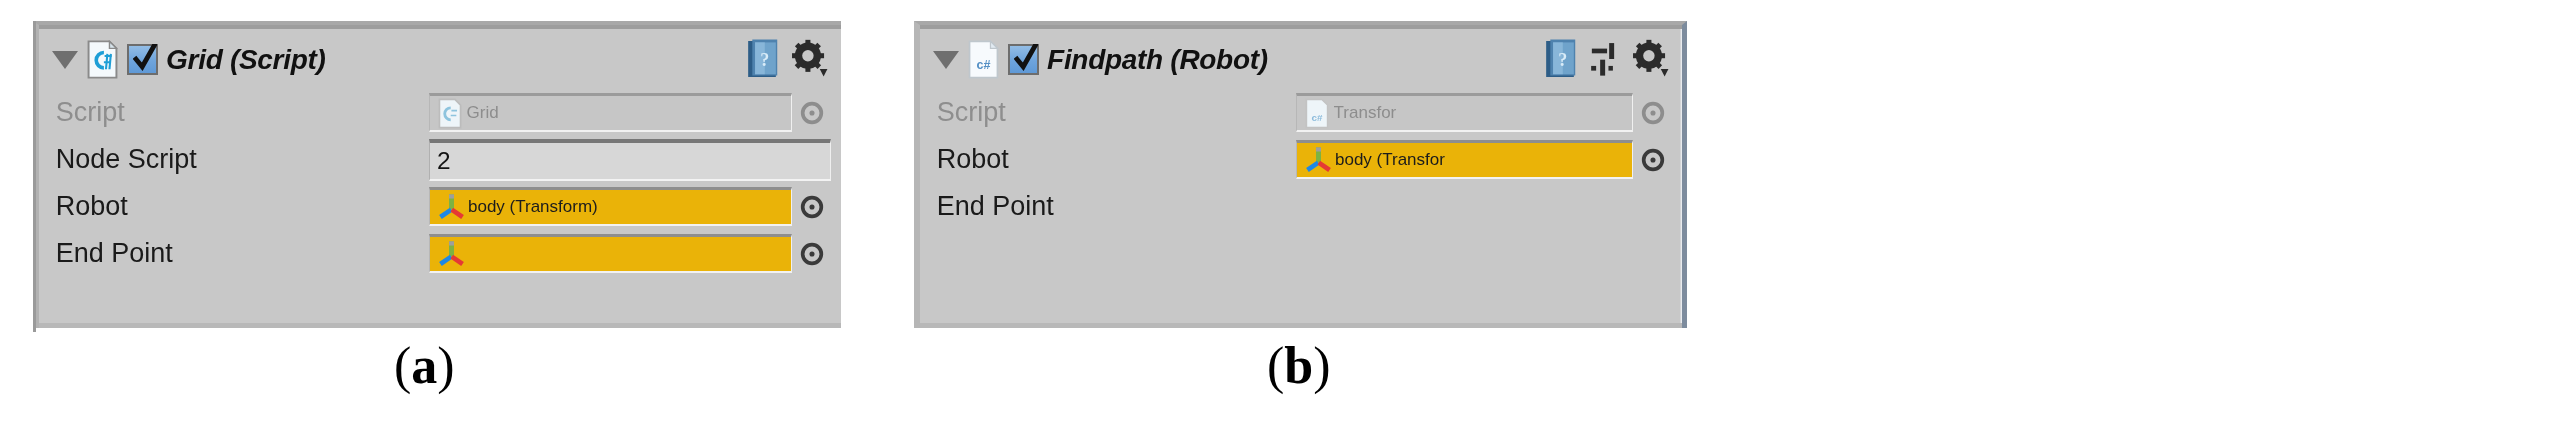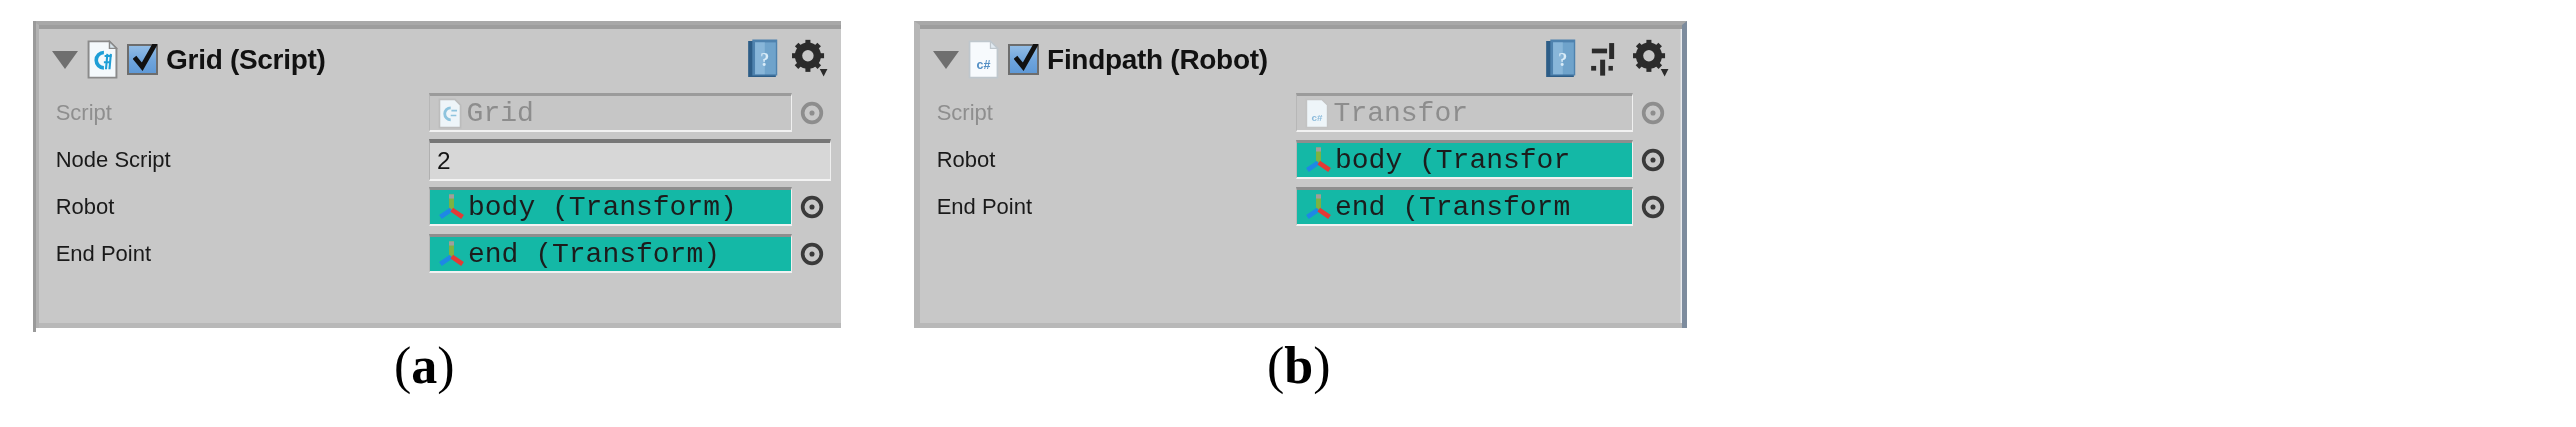--- a/index.html
+++ b/index.html
@@ -116,20 +116,21 @@
     width: 24px; height: 29px;
   }
 
   .comp-title {
     font-weight: bold;
     font-size: 28px;
     color: #111111;
     letter-spacing: -0.3px;
     white-space: nowrap;
     margin-left: 1.4px;
+    font-style: italic;
   }
 
   .header-actions {
     position: absolute;
     right: 12.5px;
     top: 12.5px;
     display: flex;
     align-items: center;
     gap: 11px;
   }
@@ -140,61 +141,60 @@
   
   .prop-row {
     position: relative;
     height: 47px;
     display: flex;
     align-items: center;
     padding-left: 16.7px;
     box-sizing: border-box;
   }
   .prop-label {
-    font-size: 22px;
+    font-size: 27px;
     color: #1a1a1a;
     white-space: nowrap;
     flex: 0 0 auto;
   }
   .prop-label.disabled { color: #8e8e8e; }
 
   .field-area {
     position: absolute;
     display: flex;
     align-items: center;
   }
   .inspector.a .field-area { left: 390px; right: 9.8px; top: 2.8px; bottom: 2.8px; }
   .inspector.b .field-area { left: 376px; right: 9.8px; top: 2.8px; bottom: 2.8px; }
 
   
   .obj-field {
     flex: 1 1 auto;
     height: 39px;
-    background: #14b8a6;
+    background: #eab308;
     border-top: 3.5px solid #8e8e8e;
     border-left: 1.4px solid #b7b7b7;
     border-right: 1.4px solid #f0f0f0;
     border-bottom: 2.8px solid #f2f2f2;
     box-sizing: border-box;
     display: flex;
     align-items: center;
     padding-left: 5.6px;
     overflow: hidden;
     min-width: 0;
   }
   .obj-field.dim { background: #c6c6c6; border-top-color: #9b9b9b; }
 
   .obj-field .gizmo { width: 31px; height: 29px; flex: 0 0 auto; margin-right: 1.4px; }
   .obj-field .mini-script { width: 24px; height: 31px; flex: 0 0 auto; margin-right: 4.2px; margin-left: 2.8px; }
   .obj-field .obj-text {
-    font-size: 28px;
+    font-size: 17px;
     color: #1c1c1c;
     white-space: nowrap;
     overflow: hidden;
-    font-family: Liberation Mono, monospace;
   }
   .obj-field .obj-text.dim { color: #8d8d8d; }
 
   
   .text-field {
     flex: 1 1 auto;
     height: 42px;
     background: #d7d7d7;
     border-top: 4.2px solid #777777;
     border-left: 1.4px solid #b0b0b0;
@@ -347,21 +347,20 @@
         <div class="field-area">
           <div class="obj-field">
             <span class="gizmo">
               <svg width="31" height="29" viewBox="0 0 22 21">
                 <rect x="9.2" y="1" width="3.6" height="11" fill="#7cb342"></rect>
                 <rect x="9.2" y="1" width="3.6" height="3" fill="#9e9e9e"></rect>
                 <path d="M10.8 12 L3 17.4" stroke="#1e88e5" stroke-width="3.4"></path>
                 <path d="M11.2 12 L19 17.4" stroke="#e53935" stroke-width="3.4"></path>
               </svg>
             </span>
-            <span class="obj-text">end (Transform)</span>
           </div>
           <span class="picker">
             <svg width="24" height="24" viewBox="0 0 17 17">
               <circle cx="8.5" cy="8.5" r="6.6" fill="none" stroke="#3a3a3a" stroke-width="2.6"></circle>
               <circle cx="8.5" cy="8.5" r="1.8" fill="#3a3a3a"></circle>
             </svg>
           </span>
         </div>
       </div>
 
@@ -466,39 +465,20 @@
             <svg width="24" height="24" viewBox="0 0 17 17">
               <circle cx="8.5" cy="8.5" r="6.6" fill="none" stroke="#3a3a3a" stroke-width="2.6"></circle>
               <circle cx="8.5" cy="8.5" r="1.8" fill="#3a3a3a"></circle>
             </svg>
           </span>
         </div>
       </div>
 
       <div class="prop-row">
         <span class="prop-label">End Point</span>
-        <div class="field-area">
-          <div class="obj-field">
-            <span class="gizmo">
-              <svg width="31" height="29" viewBox="0 0 22 21">
-                <rect x="9.2" y="1" width="3.6" height="11" fill="#7cb342"></rect>
-                <rect x="9.2" y="1" width="3.6" height="3" fill="#9e9e9e"></rect>
-                <path d="M10.8 12 L3 17.4" stroke="#1e88e5" stroke-width="3.4"></path>
-                <path d="M11.2 12 L19 17.4" stroke="#e53935" stroke-width="3.4"></path>
-              </svg>
-            </span>
-            <span class="obj-text">end (Transform</span>
-          </div>
-          <span class="picker">
-            <svg width="24" height="24" viewBox="0 0 17 17">
-              <circle cx="8.5" cy="8.5" r="6.6" fill="none" stroke="#3a3a3a" stroke-width="2.6"></circle>
-              <circle cx="8.5" cy="8.5" r="1.8" fill="#3a3a3a"></circle>
-            </svg>
-          </span>
-        </div>
       </div>
 
       <div class="bottom-rule"></div>
     </div>
   </div>
 
   <div class="caption a"><span>(</span><span class="bold-letter">a</span><span>)</span></div>
 
   <div class="caption b"><span>(</span><span class="bold-letter">b</span><span>)</span></div>
 

